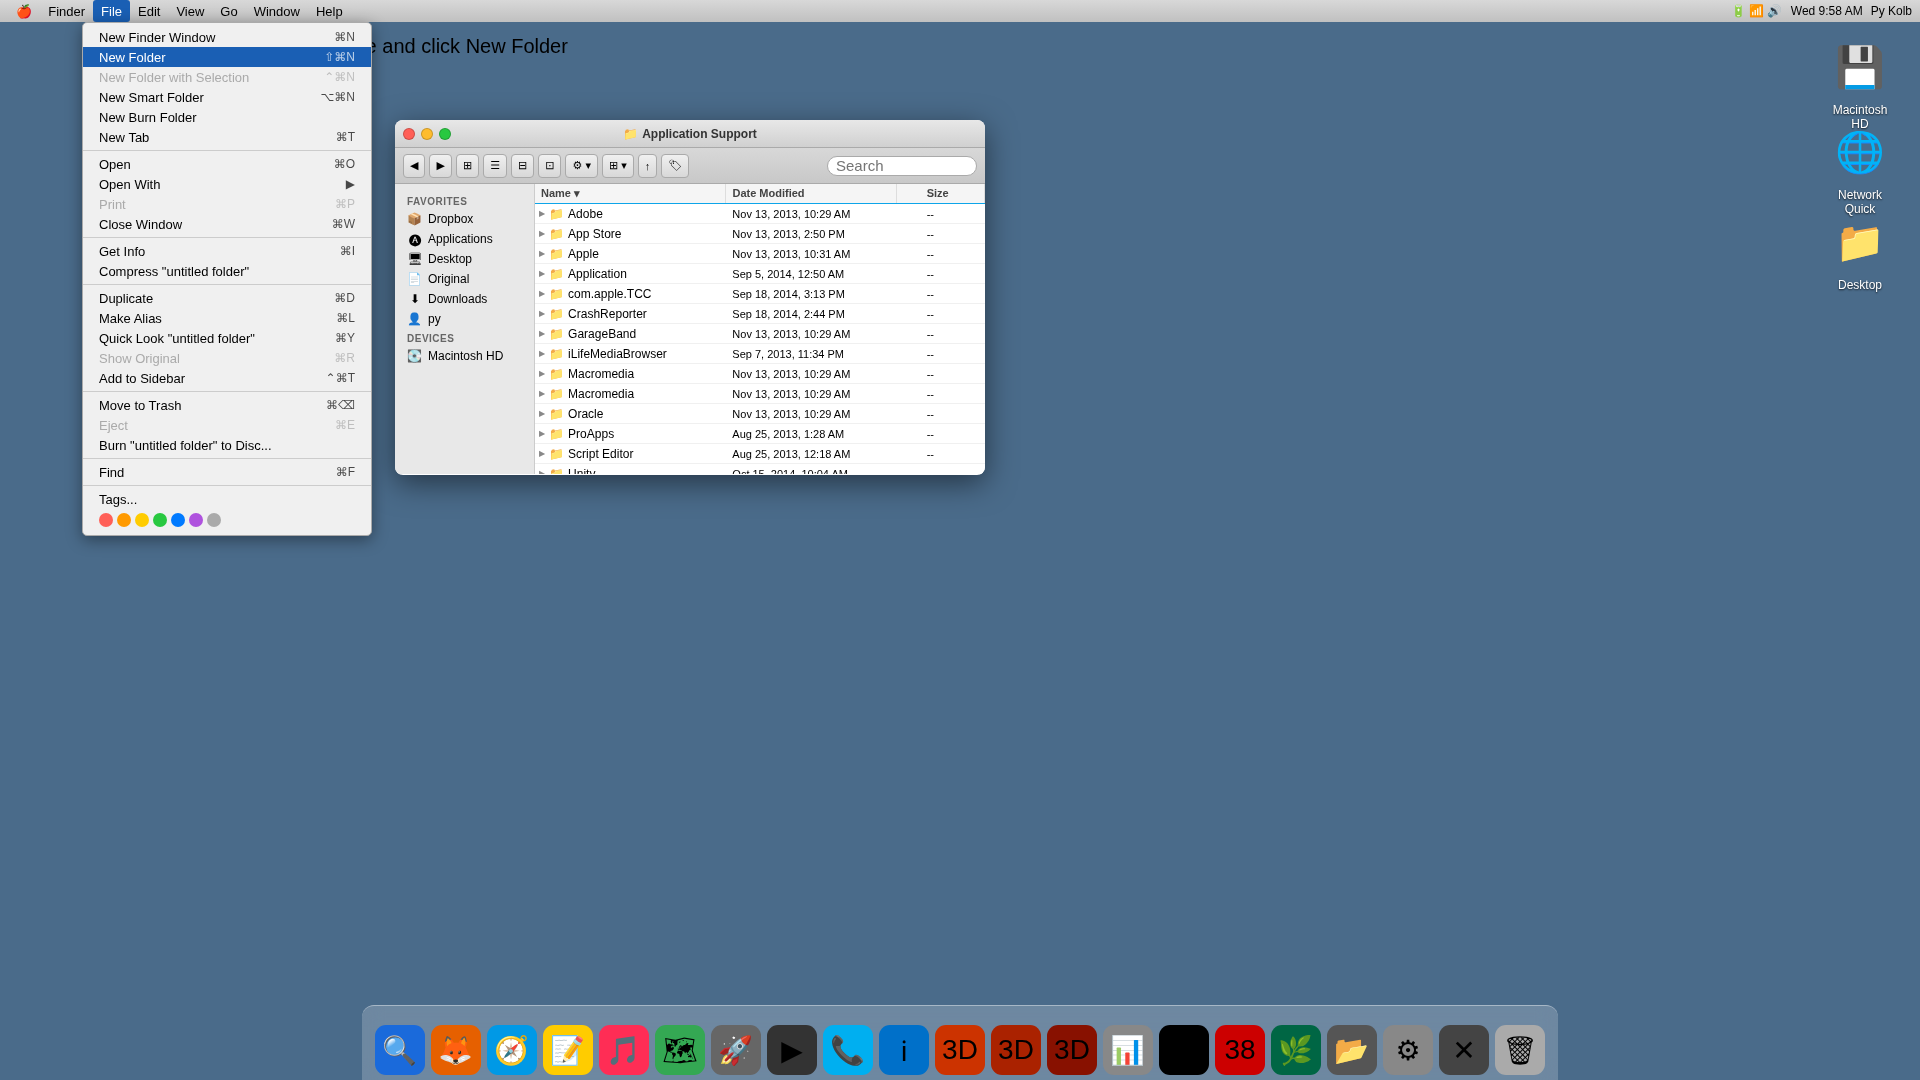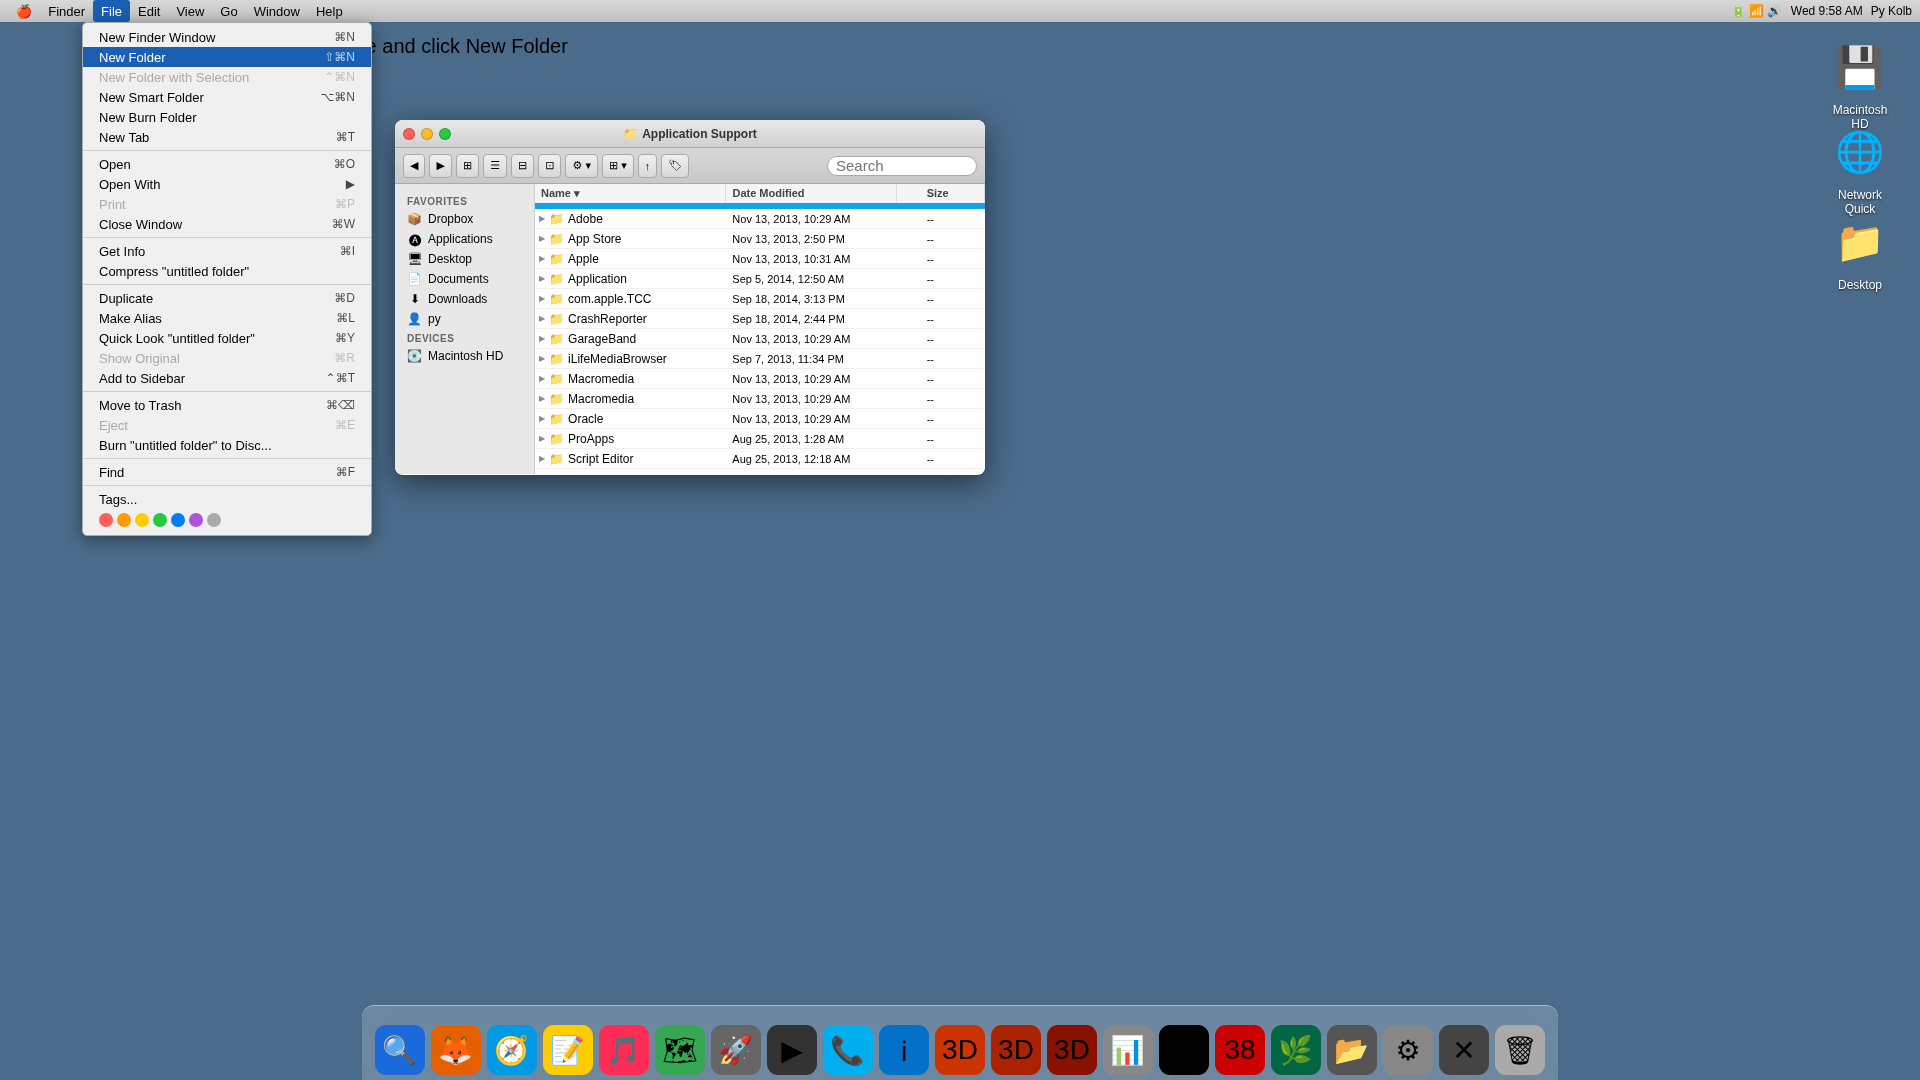--- a/index.html
+++ b/index.html
@@ -222,21 +222,21 @@
       justify-content: center;
       font-size: 12px;
     }
     .finder-content {
       flex: 1;
       overflow-y: auto;
       background: #fff;
     }
     .file-list-header {
       display: flex;
-      border-bottom: 6px solid #0ea5e9;
+      border-bottom: 1px solid #0ea5e9;
       background: #f5f5f5;
       position: sticky;
       top: 0;
     }
     .file-list-header-col {
       font-size: 11px;
       font-weight: 600;
       color: #444;
       padding: 3px 6px;
       border-right: 1px solid #ddd;
@@ -492,21 +492,21 @@
       <div class="sidebar-item">
         <div class="sidebar-icon">🅐</div>
         <span>Applications</span>
       </div>
       <div class="sidebar-item">
         <div class="sidebar-icon">🖥</div>
         <span>Desktop</span>
       </div>
       <div class="sidebar-item">
         <div class="sidebar-icon">📄</div>
-        <span>Documents</span>
+        <span>Original</span>
       </div>
       <div class="sidebar-item">
         <div class="sidebar-icon">⬇</div>
         <span>Downloads</span>
       </div>
       <div class="sidebar-item">
         <div class="sidebar-icon">👤</div>
         <span>py</span>
       </div>
       <div class="sidebar-section-label">DEVICES</div>

